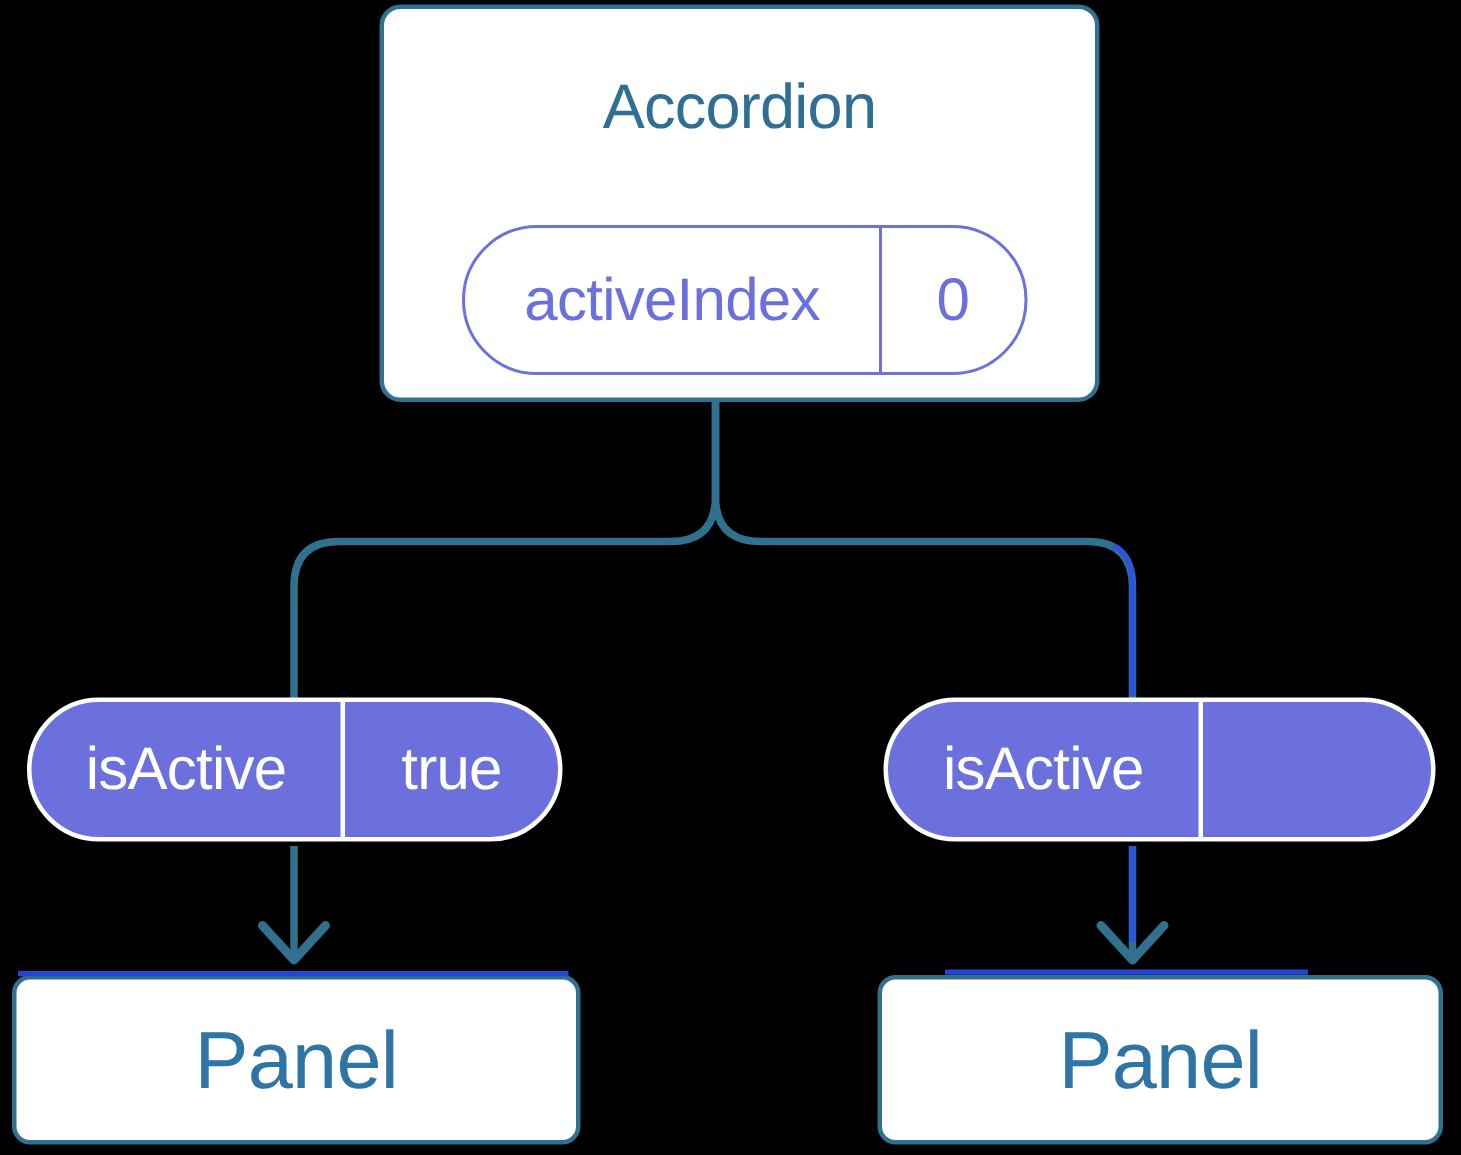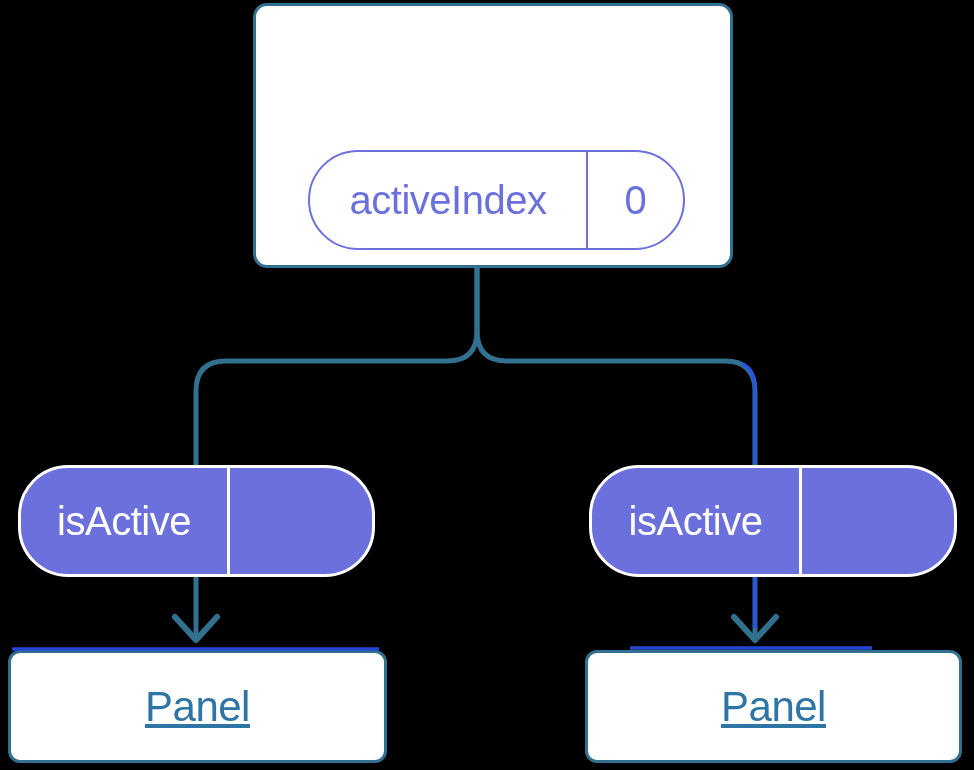--- a/index.html
+++ b/index.html
@@ -83,21 +83,21 @@
   .state-pill .pill-value {
     flex: 1;
     display: flex; align-items: center; justify-content: center;
     color: var(--purple);
     font-size: 40px;
   }
 
   .prop-pill {
     position: absolute;
     top: 465px;
-    height: 112px;
+    height: 96px;
     background: var(--purple);
     border: 3px solid var(--white);
     border-radius: 50px;
     display: flex;
     align-items: stretch;
     z-index: 2;
   }
   .prop-pill.left  { left: 18px;  width: 357px; }
   .prop-pill.right { left: 589px; width: 368px; }
   .prop-pill .pill-label {
@@ -119,53 +119,54 @@
 
   .panel-box {
     top: 650px;
     height: 113px;
     border-radius: 12px;
     display: flex; align-items: center; justify-content: center;
   }
   .panel-box.left  { left: 8px;   width: 379px; }
   .panel-box.right { left: 585px; width: 377px; }
   .panel-title {
-    font-size: 42px;
+    font-size: 54px;
     font-weight: 500;
     letter-spacing: -0.5px;
     color: var(--teal-panel-text);
     line-height: 1;
-    text-decoration: underline;
   }
 </style>
 </head>
 <body>
 
 <div class="canvas">
 
   <svg class="lines layer-under" viewBox="0 0 974 770" xmlns="http://www.w3.org/2000/svg">
     <path class="stroke-teal" stroke-width="5" d="M 477 268 L 477 331 Q 477 361 447 361 L 226 361 Q 196 361 196 391 L 196 466"></path>
     <path class="stroke-teal" stroke-width="5" d="M 477 268 L 477 331 Q 477 361 507 361 L 725 361 Q 755 361 755 391 L 755 466"></path>
     <path class="stroke-blue" stroke-width="3.5" d="M 742 364 Q 755 369 755 391 L 755 464"></path>
     <path class="stroke-teal" stroke-width="5" d="M 196 564 L 196 637"></path>
     <path class="stroke-teal" stroke-width="6" stroke-linecap="round" stroke-linejoin="round" d="M 175 617 L 196 640 L 217 617"></path>
     <path class="stroke-teal" stroke-width="5" d="M 755 564 L 755 637"></path>
     <path class="stroke-teal" stroke-width="6" stroke-linecap="round" stroke-linejoin="round" d="M 734 617 L 755 640 L 776 617"></path>
     <path class="stroke-blue" stroke-width="4" d="M 755 564 L 755 628"></path>
   </svg>
 
   <div class="component-box root-box">
+    <div class="root-title">Accordion</div>
     <div class="state-pill">
       <div class="pill-label">activeIndex</div>
       <div class="pill-value">0</div>
     </div>
   </div>
 
   <div class="prop-pill left">
     <div class="pill-label">isActive</div>
+    <div class="pill-value">true</div>
   </div>
   <div class="prop-pill right">
     <div class="pill-label">isActive</div>
   </div>
 
   <div class="component-box panel-box left">
     <div class="panel-title">Panel</div>
   </div>
   <div class="component-box panel-box right">
     <div class="panel-title">Panel</div>

